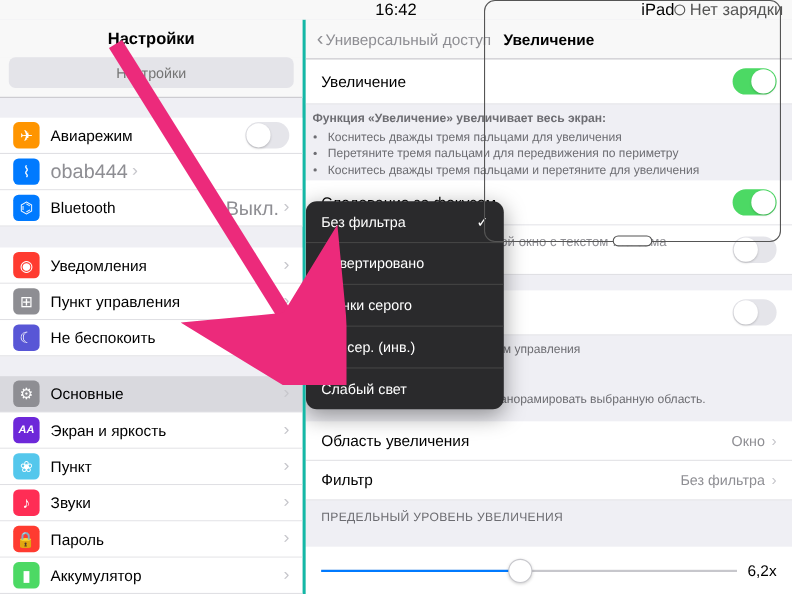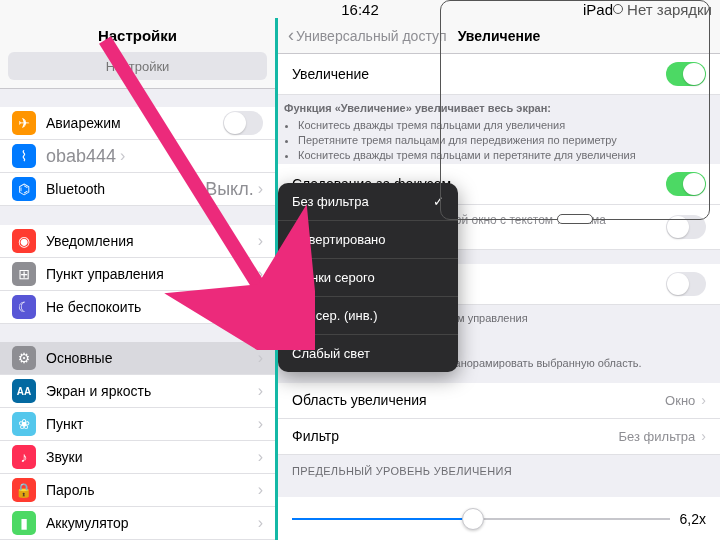--- a/index.html
+++ b/index.html
@@ -24,21 +24,21 @@
   .toggle::after { content: ''; position: absolute; width: 22px; height: 22px; background: #fff; border-radius: 50%; top: 1px; left: 1px; box-shadow: 0 1px 2px rgba(0,0,0,0.2); }
   .toggle.on { background: #4cd964; }
   .toggle.on::after { left: 17px; }
   .i-air { background: #ff9500; }
   .i-wifi { background: #007aff; }
   .i-bt { background: #007aff; }
   .i-notif { background: #ff3b30; }
   .i-cc { background: #8e8e93; }
   .i-dnd { background: #5856d6; }
   .i-gen { background: #8e8e93; }
-  .i-disp { background: #0369a1; }
+  .i-disp { background: #6d28d9; font-style: italic; }
   .i-wall { background: #54c7ec; }
   .i-sound { background: #ff2d55; }
   .i-pass { background: #ff3b30; }
   .i-batt { background: #4cd964; }
 
   .main { flex: 1; background: #efeff4; position: relative; overflow: hidden; }
   .navbar { height: 36px; background: #f8f8f8; border-bottom: 1px solid #c8c7cc; display: flex; align-items: center; padding: 0 10px; font-size: 14px; position: relative; }
   .navbar .back { color: #8e8e93; display: flex; align-items: center; gap: 2px; }
   .navbar .back .chev-l { font-size: 18px; }
   .navbar .title { position: absolute; left: 50%; transform: translateX(-50%); font-weight: 600; }

